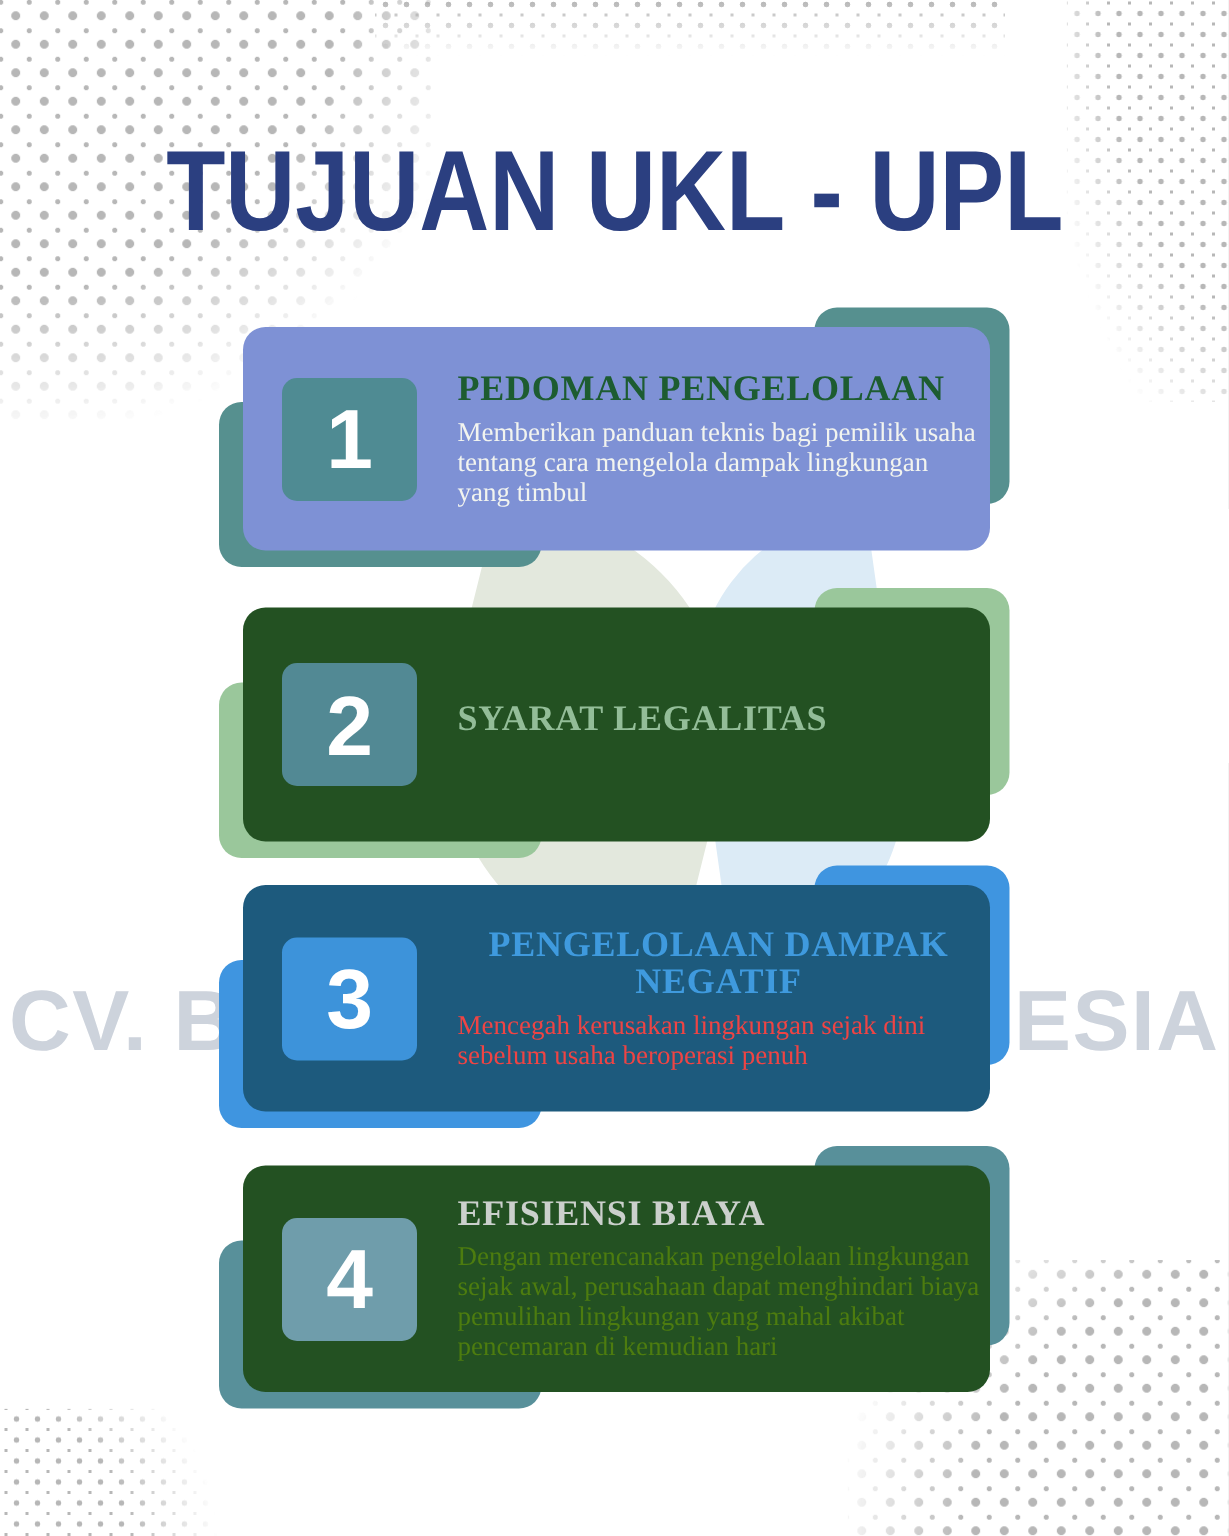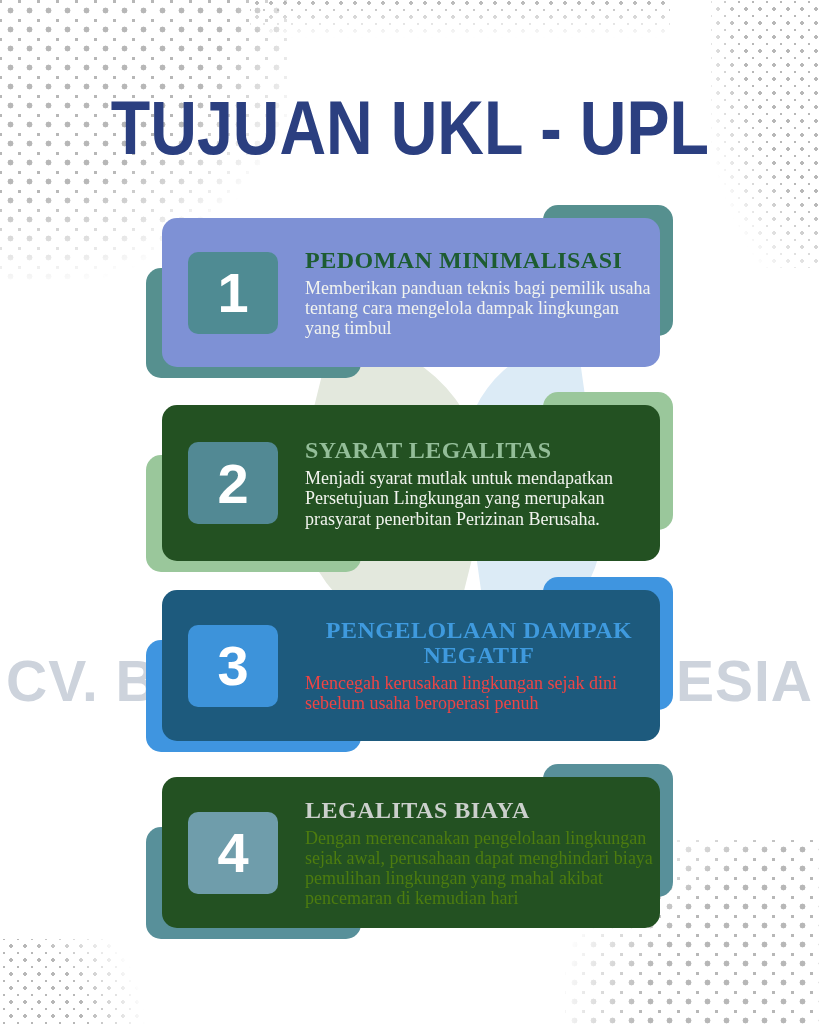--- a/index.html
+++ b/index.html
@@ -138,51 +138,50 @@
   <div class="wm wm-right" style="color: rgb(205, 211, 220);">NESIA</div>
 
   <h1 class="title" style="margin: 0px; color: rgb(43, 63, 128);"><span>TUJUAN UKL - UPL</span></h1>
 
   <section class="card card-1">
     <div class="accent-tr" style="background: rgb(86, 144, 143);"></div>
     <div class="accent-bl" style="background: rgb(86, 144, 143);"></div>
     <div class="card-face" style="background: rgb(126, 145, 213);"></div>
     <div class="numbox" style="background: rgb(79, 139, 147);">1</div>
     <div class="texts">
-      <h2 style="color: rgb(29, 92, 49);">PEDOMAN MINIMALISASI</h2>
+      <h2 style="color: rgb(29, 92, 49);">PEDOMAN PENGELOLAAN</h2>
       <p style="color: rgb(242, 244, 239);">Memberikan panduan teknis bagi pemilik usaha tentang cara mengelola dampak lingkungan yang timbul</p>
     </div>
   </section>
 
   <section class="card card-2">
     <div class="accent-tr" style="background: rgb(154, 199, 155);"></div>
     <div class="accent-bl" style="background: rgb(154, 199, 155);"></div>
     <div class="card-face" style="background: rgb(35, 81, 34);"></div>
     <div class="numbox" style="background: rgb(82, 137, 148);">2</div>
     <div class="texts">
       <h2 style="color: rgb(147, 189, 152);">SYARAT LEGALITAS</h2>
-      <p style="color: rgb(242, 244, 239);">Menjadi syarat mutlak untuk mendapatkan Persetujuan Lingkungan yang merupakan prasyarat penerbitan Perizinan Berusaha.</p>
     </div>
   </section>
 
   <section class="card card-3">
     <div class="accent-tr" style="background: rgb(63, 149, 224);"></div>
     <div class="accent-bl" style="background: rgb(63, 149, 224);"></div>
     <div class="card-face" style="background: rgb(29, 90, 125);"></div>
     <div class="numbox" style="background: rgb(61, 147, 218);">3</div>
     <div class="texts">
       <h2 class="centered" style="color: rgb(63, 154, 222);">PENGELOLAAN DAMPAK NEGATIF</h2>
       <p style="color: #ef4444;">Mencegah kerusakan lingkungan sejak dini sebelum usaha beroperasi penuh</p>
     </div>
   </section>
 
   <section class="card card-4">
     <div class="accent-tr" style="background: rgb(88, 144, 154);"></div>
     <div class="accent-bl" style="background: rgb(88, 144, 154);"></div>
     <div class="card-face" style="background: rgb(35, 81, 34);"></div>
     <div class="numbox" style="background: rgb(111, 157, 171);">4</div>
     <div class="texts">
-      <h2 style="color: rgb(203, 208, 204);">LEGALITAS BIAYA</h2>
+      <h2 style="color: rgb(203, 208, 204);">EFISIENSI BIAYA</h2>
       <p style="color: #4d7c0f;">Dengan merencanakan pengelolaan lingkungan sejak awal, perusahaan dapat menghindari biaya pemulihan lingkungan yang mahal akibat pencemaran di kemudian hari</p>
     </div>
   </section>
 
 </div>
 
 </body></html>

